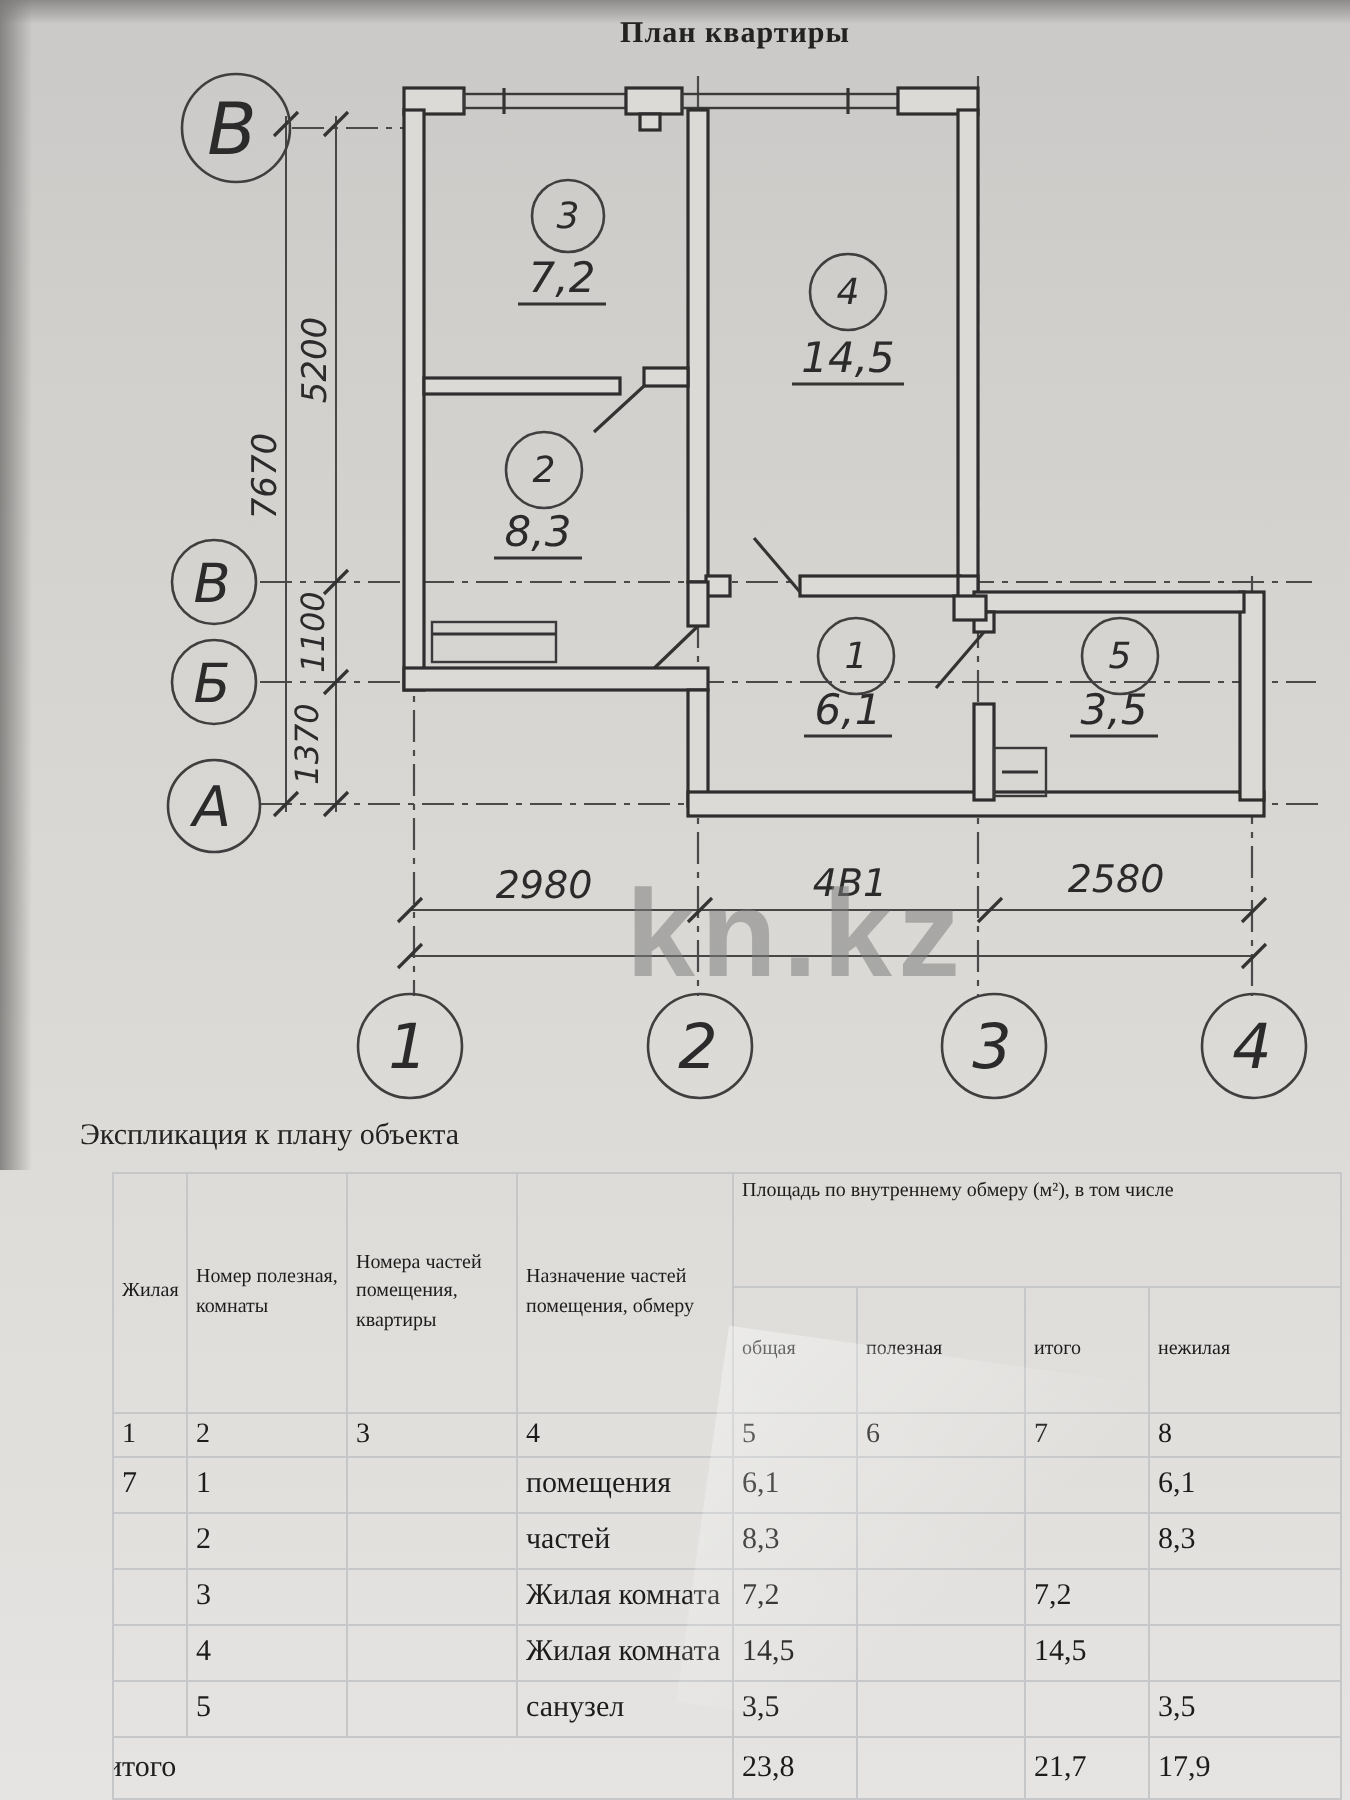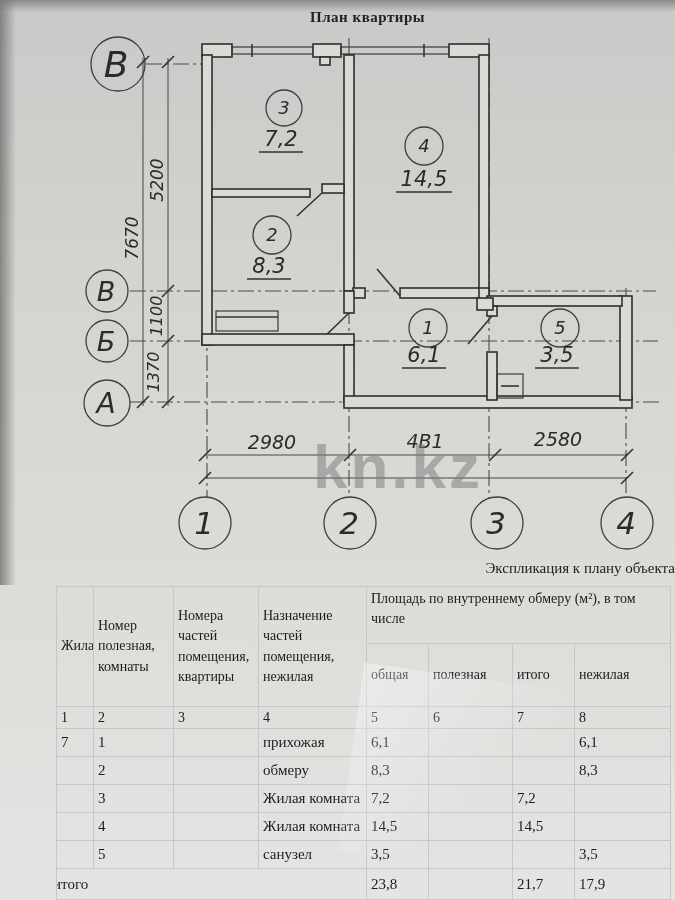--- a/index.html
+++ b/index.html
@@ -13,36 +13,36 @@
   }
   .edge-left{position:absolute;left:0;top:0;width:16px;height:585px;
     background:linear-gradient(90deg,rgba(120,119,117,.85),rgba(120,119,117,0));}
   .edge-top{position:absolute;left:0;top:0;width:100%;height:12px;
     background:linear-gradient(180deg,rgba(125,124,122,.8),rgba(125,124,122,0));}
   .fold{position:absolute;left:350px;top:680px;width:260px;height:190px;
     background:linear-gradient(130deg,rgba(255,255,255,.38) 0%,rgba(255,255,255,0) 55%);
     transform:rotate(8deg);}
   .plan-title{position:absolute;top:9px;left:0;right:0;text-align:center;
     padding-left:60px;font-weight:bold;font-size:15px;letter-spacing:.5px;color:#222;}
-  .section-title{position:absolute;top:560px;left:0;right:0;text-align:right;
+  .section-title{position:absolute;top:560px;left:0;right:0;text-align:left;
     padding-left:40px;font-size:15px;color:#222;}
   svg.plan{position:absolute;left:0;top:0;}
   .wall{fill:#dcdad7;stroke:#2e2e2e;stroke-width:1.6;}
   .thinwall{fill:none;stroke:#3a3a3a;stroke-width:1.2;}
   .axis{stroke:#4a4a4a;stroke-width:1.1;fill:none;stroke-dasharray:16 4 3 4;}
   .dim{stroke:#474747;stroke-width:1;fill:none;}
   .tick{stroke:#333;stroke-width:1.6;}
   .circ{fill:none;stroke:#3f3f3f;stroke-width:1.3;}
   .draft{font-family:"DejaVu Sans",sans-serif;font-style:italic;fill:#2b2b2b;}
   .wm{font-family:"Liberation Sans",sans-serif;font-weight:bold;fill:#7c7c7c;opacity:.52;letter-spacing:3px;}
   table.expl{position:absolute;top:586px;left:56px;width:614px;border-collapse:collapse;
     font-size:14.5px;color:#1c1c1c;table-layout:fixed;}
   table.expl th,table.expl td{border:1px solid #c5c7c9;font-weight:normal;
     text-align:left;vertical-align:middle;padding:2px 4px;overflow:hidden;}
-  table.expl th{font-size:14px;line-height:1.45;}
+  table.expl th{font-size:10px;line-height:1.45;}
   tr.numrow td{height:17px;font-size:14px;}
   tr.datarow td{height:23px;font-size:15px;}
   tr.totalrow td{height:26px;font-size:15px;font-family:Liberation Serif, serif;}
   .tot-label{position:relative;left:-8px;}
 </style>
 </head>
 <body>
 
 <div class="page">
   <div class="edge-top"></div>
@@ -193,21 +193,21 @@
       <col style="width:62px">
         <col style="width:84px">
         <col style="width:62px">
         <col style="width:96px">
     </colgroup>
     <tbody>
         <tr>
       <th rowspan="2">Жилая</th>
       <th rowspan="2">Номер полезная, комнаты</th>
       <th rowspan="2">Номера частей помещения, квартиры</th>
-      <th rowspan="2">Назначение частей помещения, нежилая</th>
+      <th rowspan="2">Назначение частей помещения, обмеру</th>
       <th colspan="4" style="vertical-align:top;height:52px">Площадь по внутреннему обмеру (м²), в том числе</th>
     </tr>
     <tr>
       <th style="height:58px">общая</th>
       <th>полезная</th>
       <th>итого</th>
       <th>нежилая</th>
     </tr>
     <tr class="numrow">
       <td>1</td>
@@ -216,31 +216,31 @@
       <td>4</td>
       <td>5</td>
       <td>6</td>
       <td>7</td>
       <td>8</td>
     </tr>
     <tr class="datarow">
       <td>7</td>
       <td>1</td>
       <td></td>
-      <td>прихожая</td>
+      <td>помещения</td>
       <td>6,1</td>
       <td></td>
       <td></td>
       <td>6,1</td>
     </tr>
     <tr class="datarow">
       <td></td>
       <td>2</td>
       <td></td>
-      <td>обмеру</td>
+      <td>частей</td>
       <td>8,3</td>
       <td></td>
       <td></td>
       <td>8,3</td>
     </tr>
     <tr class="datarow">
       <td></td>
       <td>3</td>
       <td></td>
       <td>Жилая комната</td>

